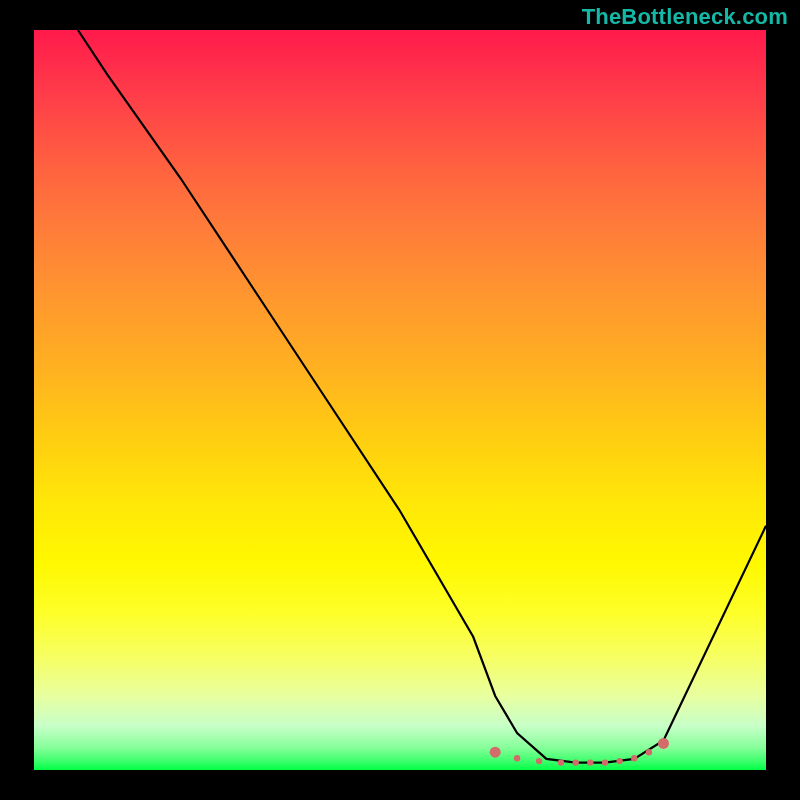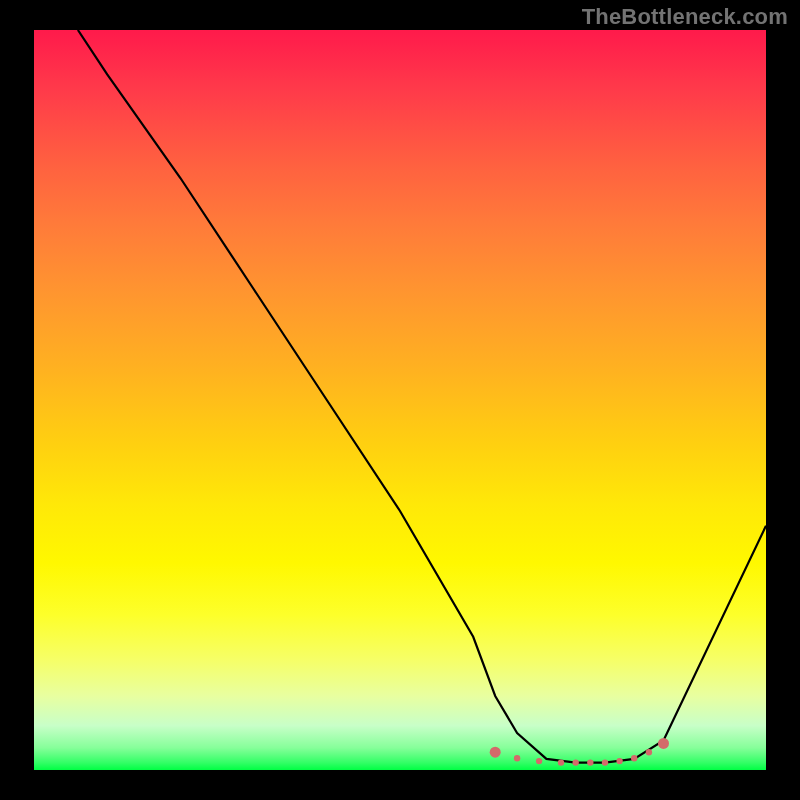--- a/index.html
+++ b/index.html
@@ -14,21 +14,21 @@
   .chart-container {
     position: relative;
     width: 800px;
     height: 800px;
     background: #000;
   }
   .watermark {
     position: absolute;
     top: 4px;
     right: 12px;
-    color: #737373;
+    color: #14b8a6;
     font-size: 22px;
     font-weight: 600;
     z-index: 10;
     letter-spacing: 0.2px;
   }
   .plot-area {
     position: absolute;
     left: 34px;
     top: 30px;
     width: 732px;

